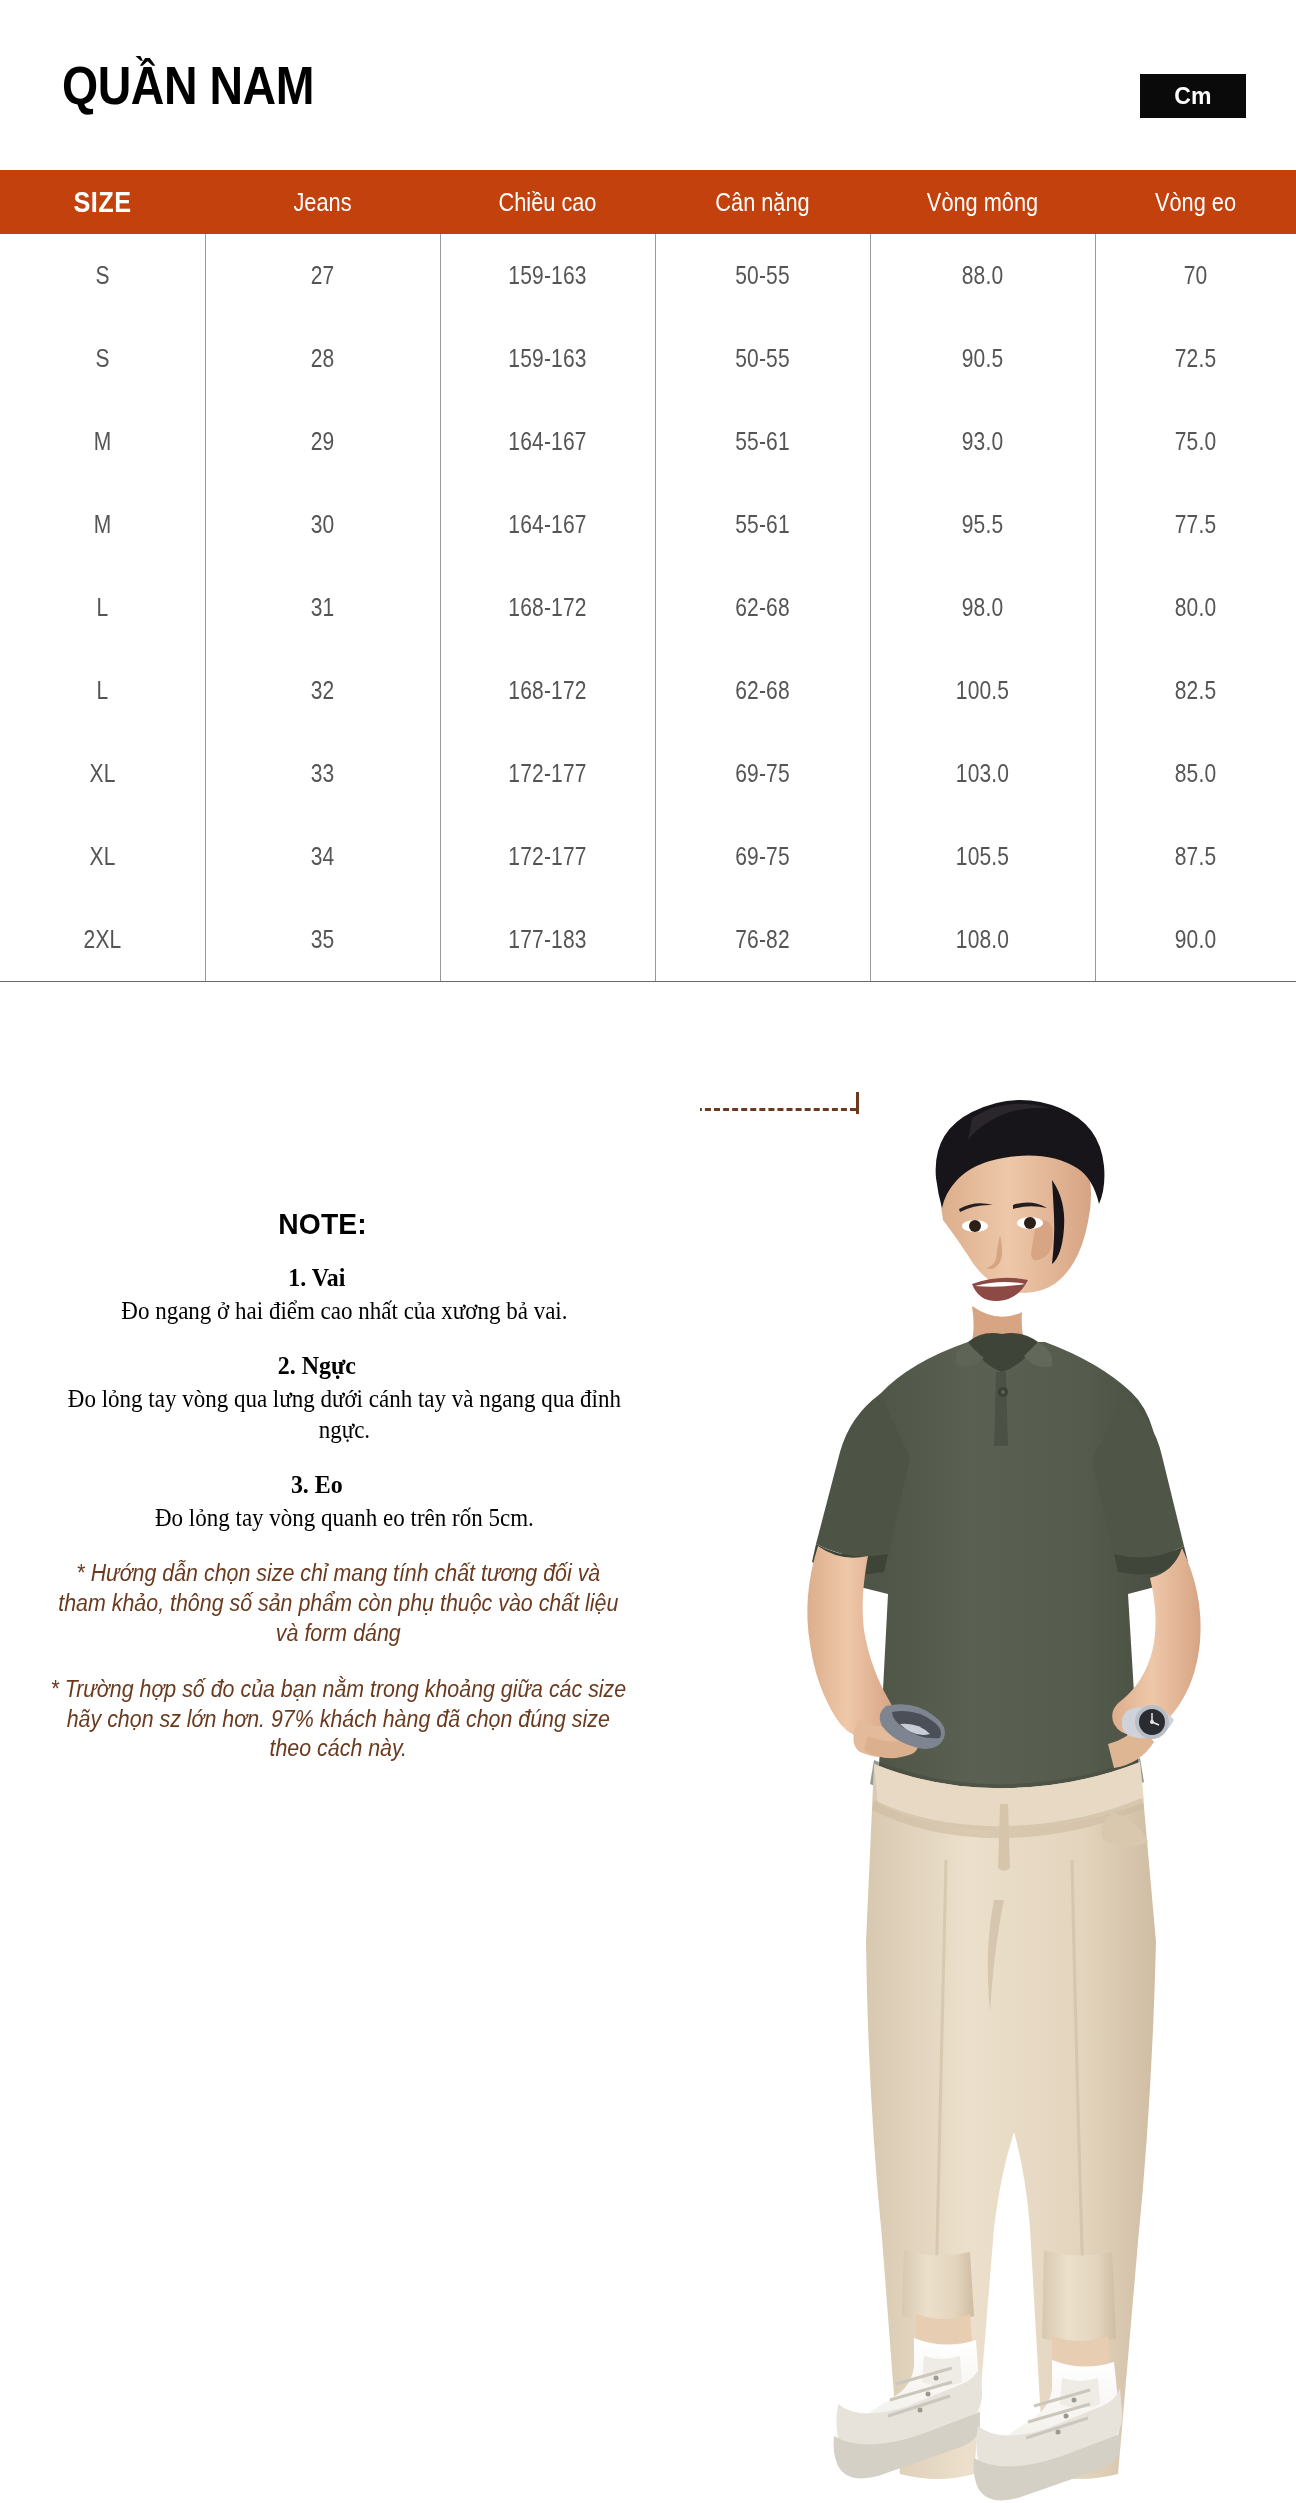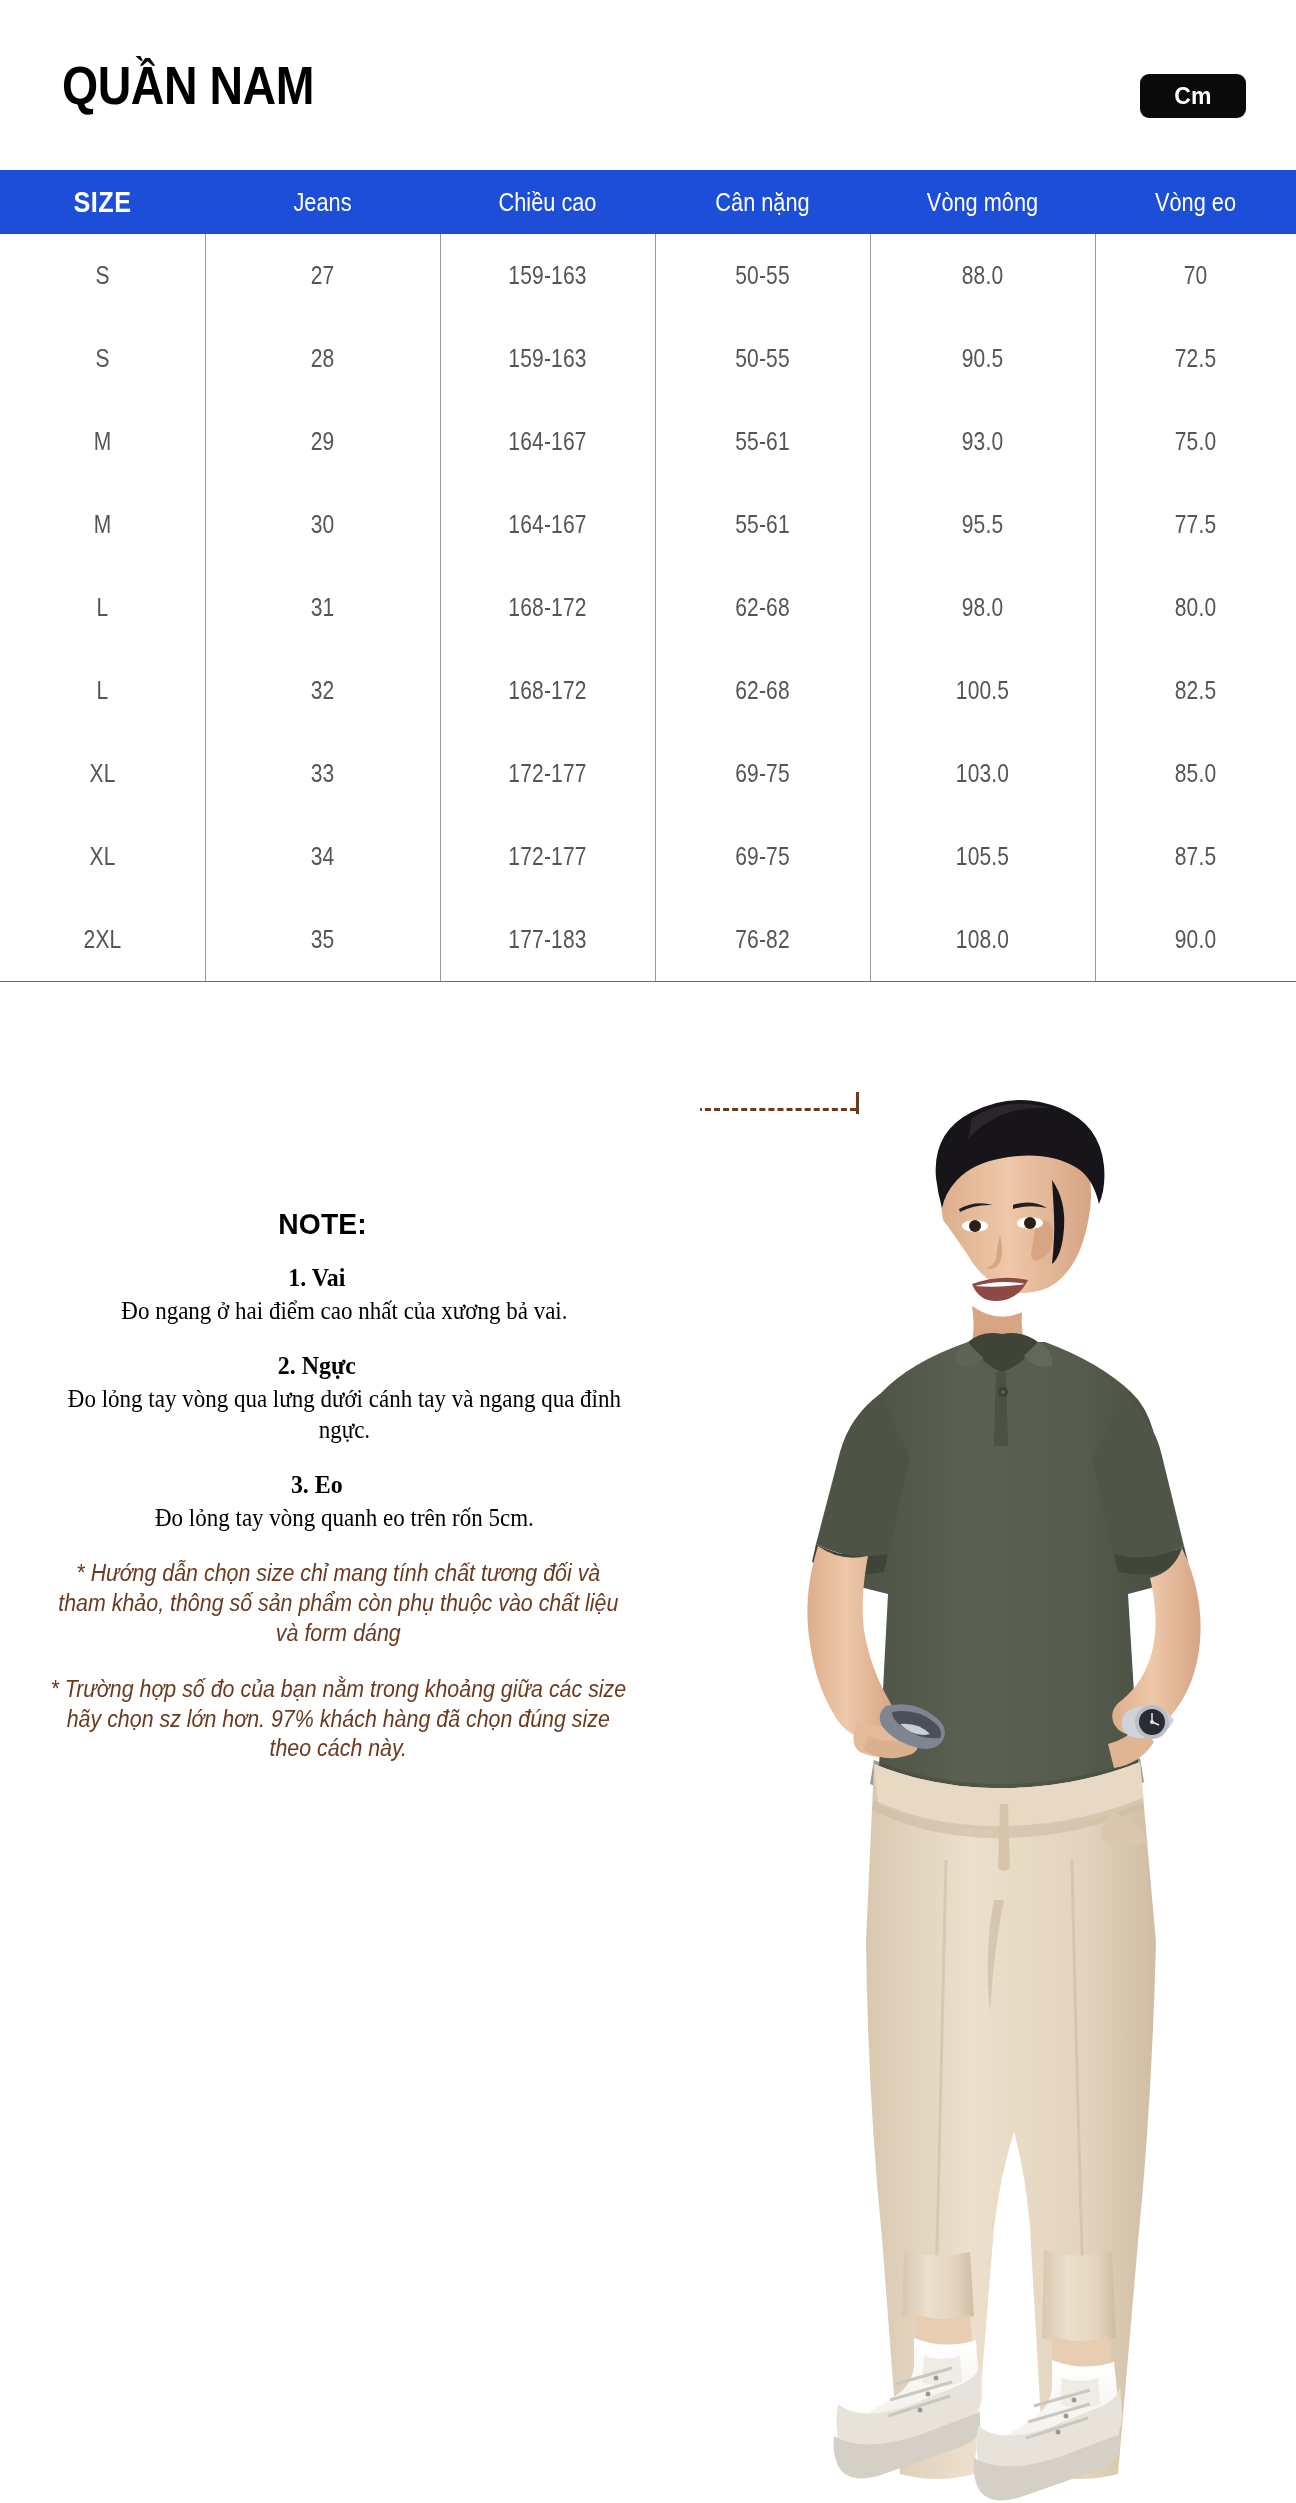--- a/index.html
+++ b/index.html
@@ -21,32 +21,32 @@
     font-size:54px; font-weight:bold;
     letter-spacing:-0.5px;
     transform:scaleX(0.86);
     transform-origin:left center;
     line-height:1;
     white-space:nowrap;
   }
   .cm-badge {
     position:absolute; right:50px; top:74px;
     width:106px; height:44px;
-    background:#0a0a0a; border-radius:9px;
+    background:#0a0a0a; border-radius:0;
     color:#fff; font-size:23px; font-weight:600;
     display:flex; align-items:center; justify-content:center;
     letter-spacing:0.3px;
   }
 
   
   .table-wrap {
     position:absolute; left:0; top:170px; width:1296px;
   }
   .thead {
-    height:64px; background:#1d4ed8; color:#fff;
+    height:64px; background:#c2410c; color:#fff;
     display:flex; align-items:center;
   }
   .thead .cell {
     font-size:25px; font-weight:500;
     transform:scaleX(0.87);
     white-space:nowrap;
     text-align:center;
   }
   .thead .cell.size-col {
     font-size:29px; font-weight:bold; letter-spacing:0.5px;

